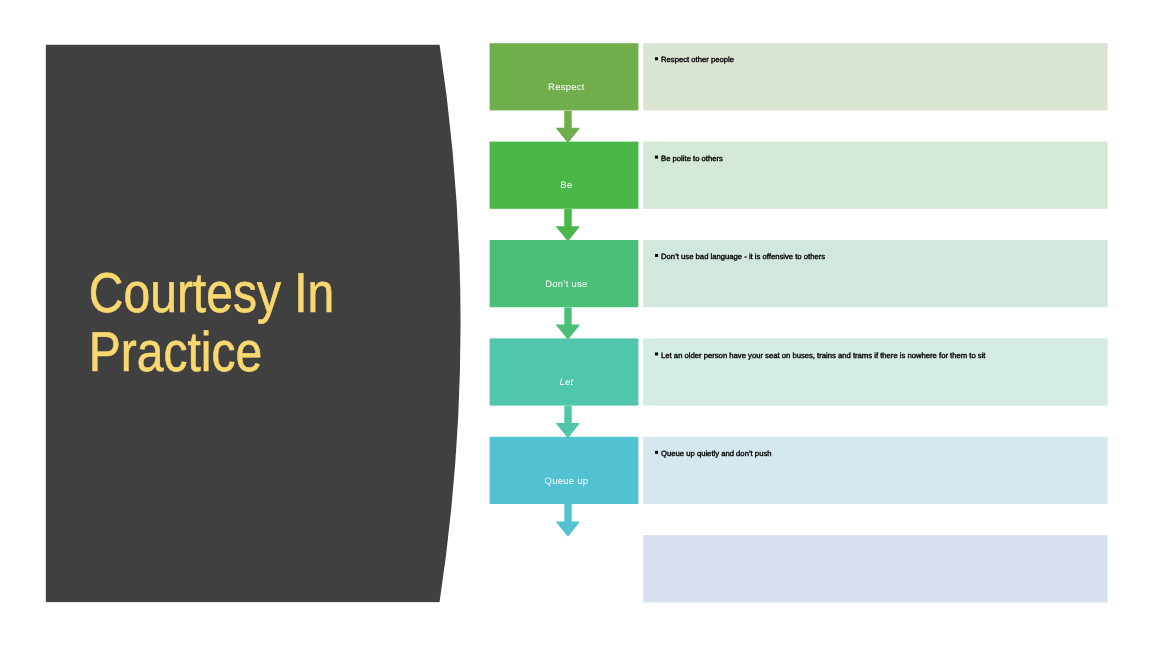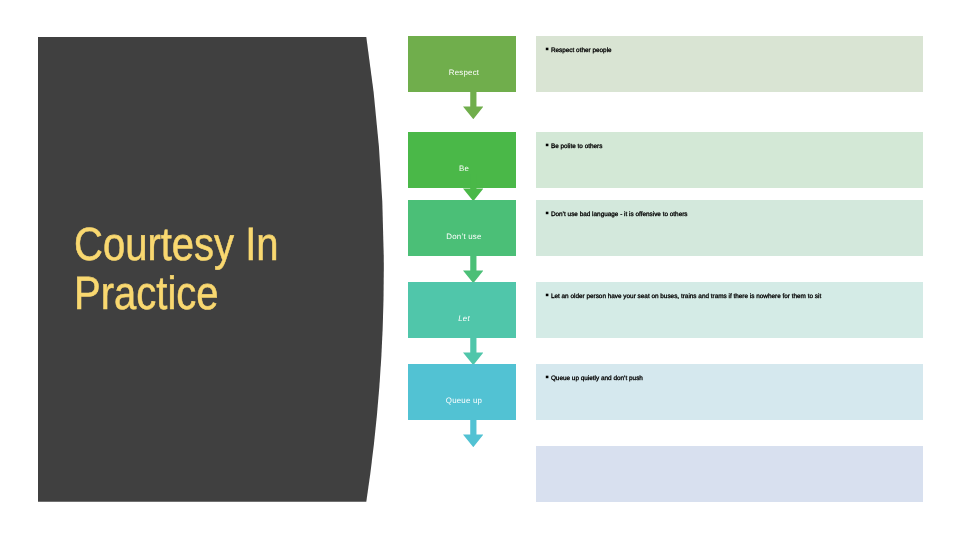--- a/index.html
+++ b/index.html
@@ -25,29 +25,29 @@
     font-size:46.7px; line-height:49.4px; font-weight:400;
     white-space:pre-line;
     transform:scaleX(0.857); transform-origin:0 0;
     -webkit-text-stroke:0.55px #F9D870;
   }
 
   
   #flow { position:absolute; left:0; top:0; width:960px; height:540px; }
   .row   { position:absolute; left:408px; width:515px; height:56px; }
   .row.r0 { top:36px;  }
-  .row.r1 { top:132px; }
+  .row.r1 { top:118px; }
   .row.r2 { top:200px;border-radius:22px; }
   .row.r3 { top:282px; }
   .row.r4 { top:364px; }
   .row.r5 { top:446px; }
 
   .panel { position:absolute; left:128px; top:0; width:387px; height:56px; }
   .chip {
-    position:absolute; left:0; top:0; width:108px; height:56px;
+    position:absolute; left:0; top:0; width:124px; height:56px;
     display:flex; align-items:center; justify-content:center;
     color:#ffffff; font-size:7.9px; line-height:1; letter-spacing:0.22px;
     padding-left:4px; padding-top:17px; box-sizing:border-box;
   }
   .dot { position:absolute; left:136px; top:10px; width:6px; height:6px; }
   .dot svg { display:block; }
   .bullet {
     position:absolute; left:142.9px; top:10.6px;
     font-size:6.4px; line-height:7px; color:#000000;
     white-space:nowrap;

